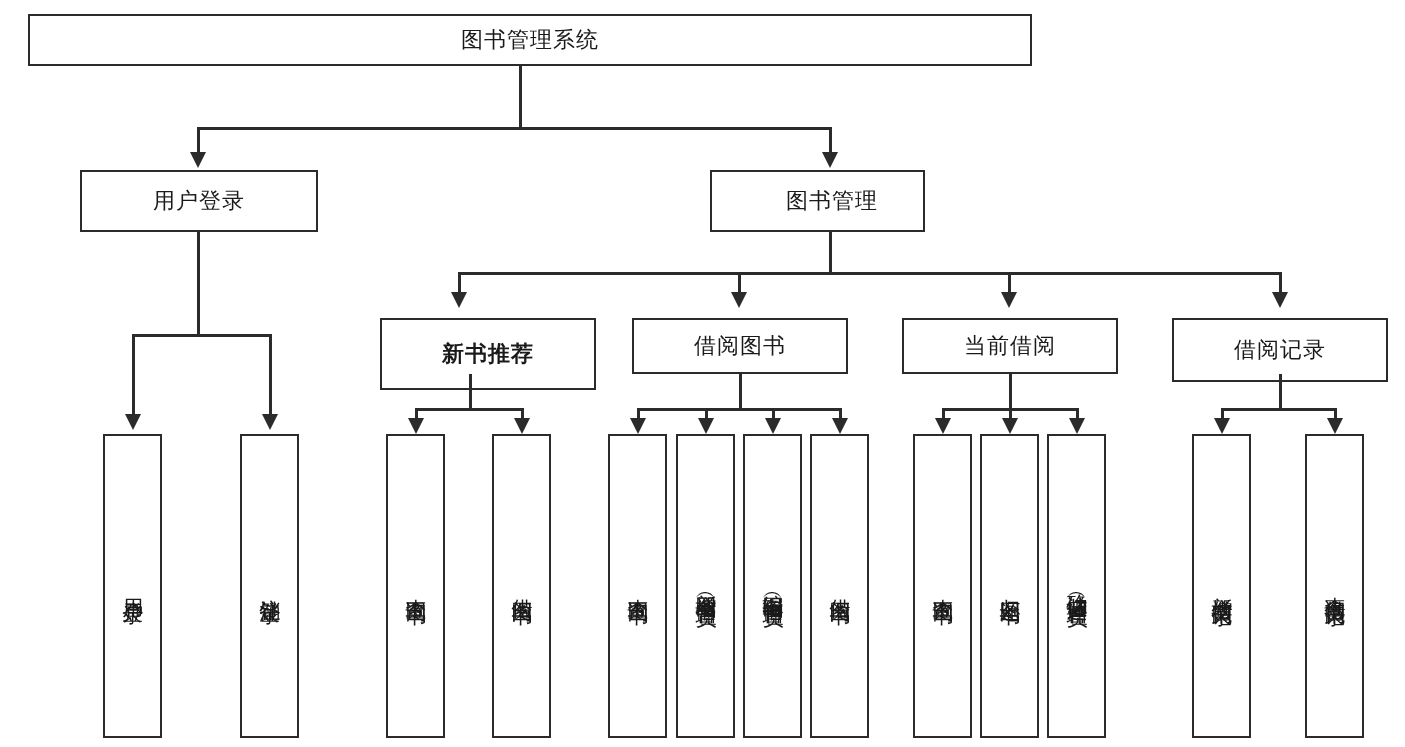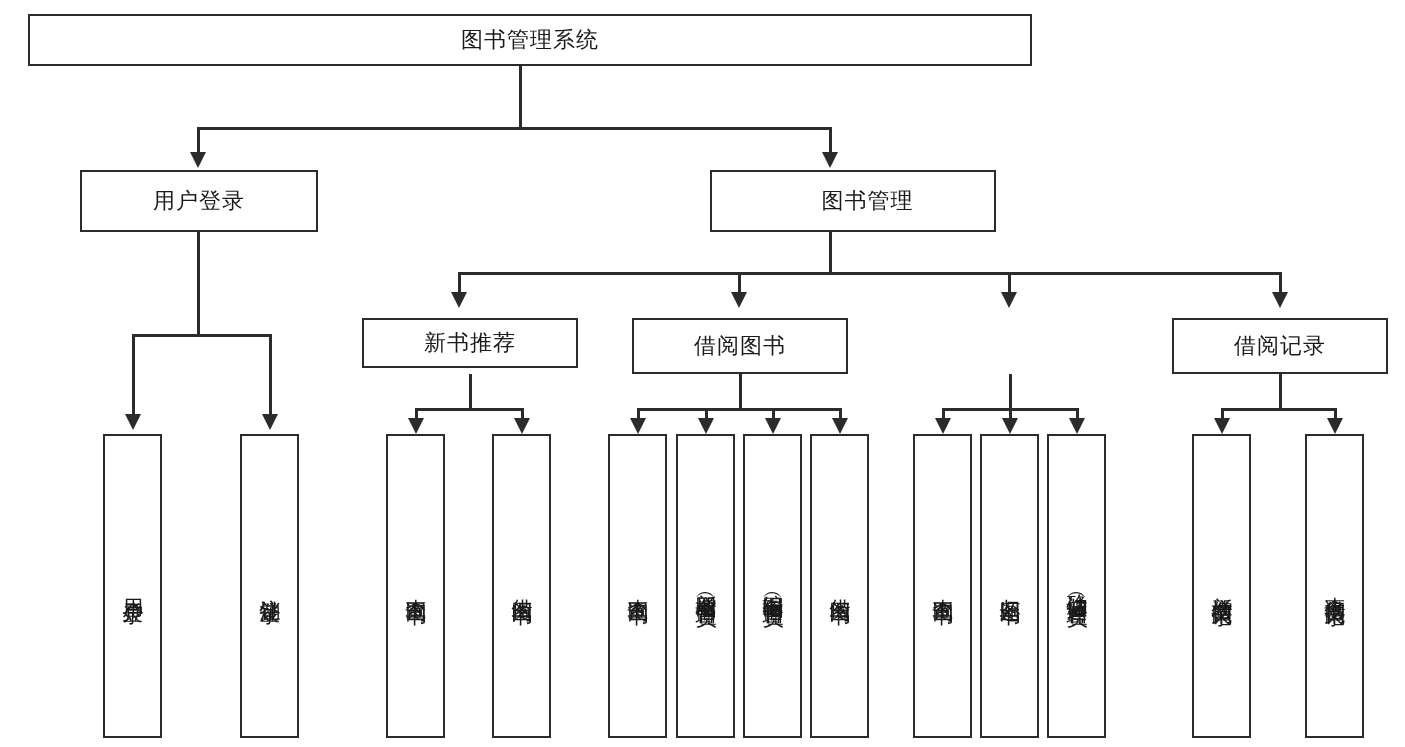--- a/index.html
+++ b/index.html
@@ -71,21 +71,21 @@
   <div class="vline" style="left:197px;top:127px;height:27px;"></div>
   <div class="arrow" style="left:190px;top:152px;"></div>
 
   <div class="vline" style="left:829px;top:127px;height:27px;"></div>
   <div class="arrow" style="left:822px;top:152px;"></div>
 
   <div class="node h" style="left:80px;top:170px;width:238px;height:62px;">
     <span>用户登录</span>
   </div>
 
-  <div class="node h" style="left:710px;top:170px;width:286px;height:62px;padding-left:29px;">
+  <div class="node h" style="left:710px;top:170px;width:215px;height:62px;padding-left:29px;">
     <span>图书管理</span>
   </div>
 
   <div class="vline" style="left:197px;top:232px;height:104px;"></div>
   <div class="hline" style="left:133px;top:334px;width:137px;"></div>
   <div class="vline" style="left:132px;top:334px;height:82px;"></div>
   <div class="arrow" style="left:125px;top:414px;"></div>
   <div class="vline" style="left:269px;top:334px;height:82px;"></div>
   <div class="arrow" style="left:262px;top:414px;"></div>
 
@@ -93,27 +93,30 @@
   <div class="hline" style="left:458px;top:272px;width:823px;"></div>
   <div class="vline" style="left:458px;top:272px;height:22px;"></div>
   <div class="arrow" style="left:451px;top:292px;"></div>
   <div class="vline" style="left:738px;top:272px;height:22px;"></div>
   <div class="arrow" style="left:731px;top:292px;"></div>
   <div class="vline" style="left:1008px;top:272px;height:22px;"></div>
   <div class="arrow" style="left:1001px;top:292px;"></div>
   <div class="vline" style="left:1279px;top:272px;height:22px;"></div>
   <div class="arrow" style="left:1272px;top:292px;"></div>
 
-  <div class="node h" style="left:362px;top:318px;width:216px;height:50px;">
+  <div class="node h" style="left:380px;top:318px;width:216px;height:72px;font-weight:bold;">
     <span>新书推荐</span>
   </div>
   <div class="node h" style="left:632px;top:318px;width:216px;height:56px;">
     <span>借阅图书</span>
   </div>
-  <div class="node h" style="left:1172px;top:318px;width:216px;height:56px;">
+  <div class="node h" style="left:902px;top:318px;width:216px;height:56px;">
+    <span>当前借阅</span>
+  </div>
+  <div class="node h" style="left:1172px;top:318px;width:216px;height:64px;">
     <span>借阅记录</span>
   </div>
 
   <div class="vline" style="left:469px;top:374px;height:36px;"></div>
   <div class="hline" style="left:416px;top:408px;width:107px;"></div>
   <div class="vline" style="left:415px;top:408px;height:12px;"></div>
   <div class="arrow" style="left:408px;top:418px;"></div>
   <div class="vline" style="left:521px;top:408px;height:12px;"></div>
   <div class="arrow" style="left:514px;top:418px;"></div>
 

